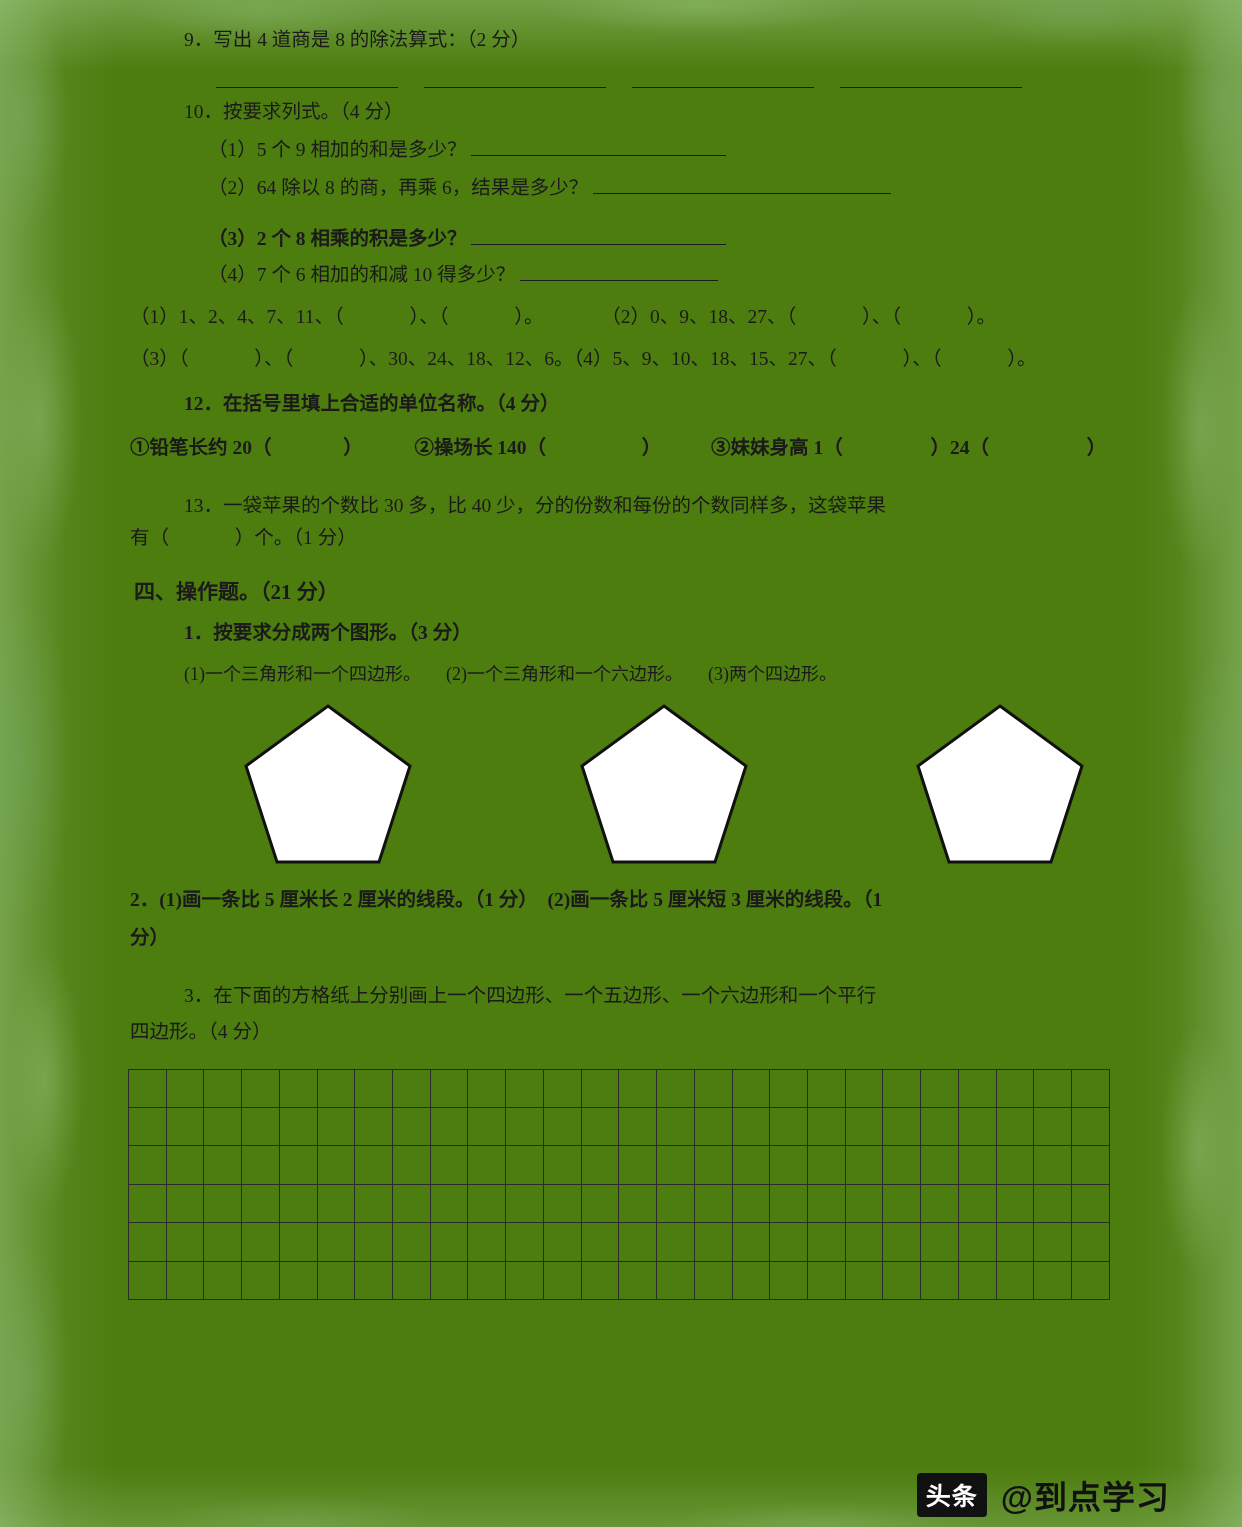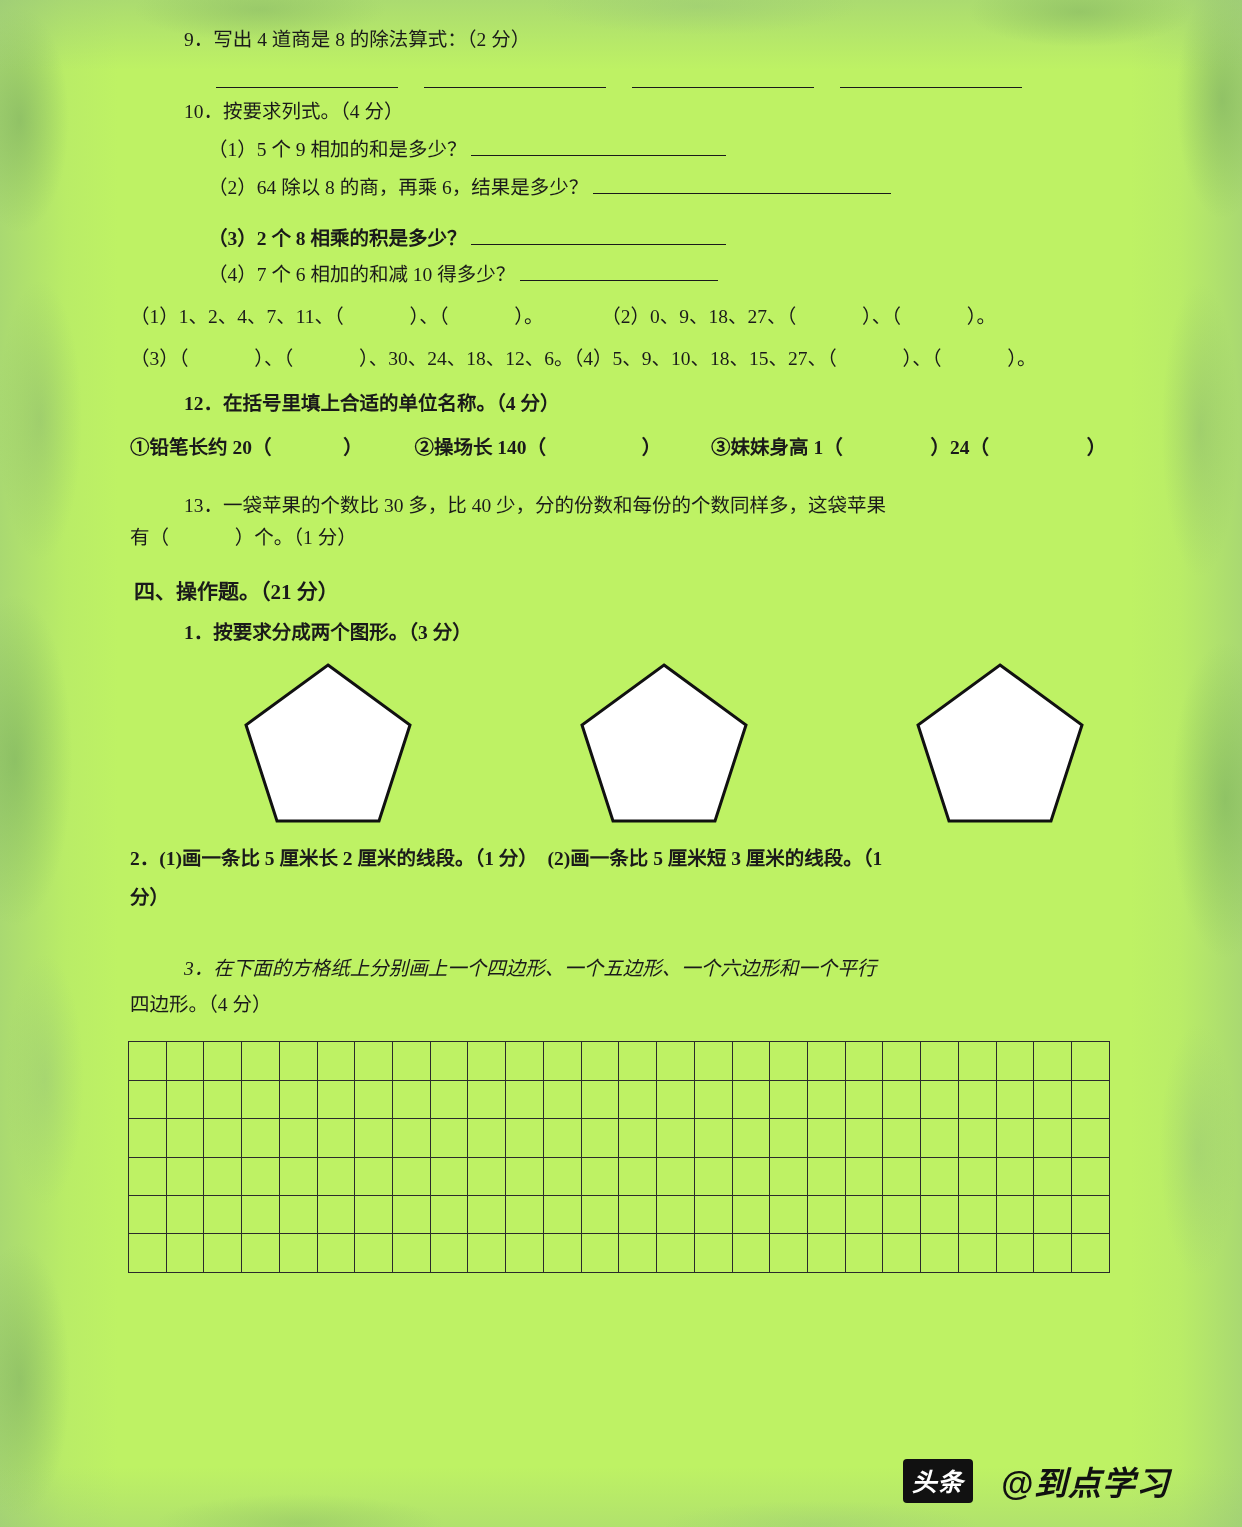--- a/index.html
+++ b/index.html
@@ -13,21 +13,21 @@
     position: relative;
     font-family: "Liberation Serif", "DejaVu Serif", serif;
     color: #1a1a1a;
     overflow: hidden;
   }
 
   
   .page {
     position: absolute;
     inset: 0;
-    background: #bef264;
+    background: #4d7c0f;
   }
   .edge {
     position: absolute;
     pointer-events: none;
   }
   .edge-left {
     left: 0; top: 0; bottom: 0; width: 118px;
     background:
       radial-gradient(ellipse 70px 160px at 20px 120px, rgba(120,170,95,.55), rgba(120,170,95,0) 70%),
       radial-gradient(ellipse 60px 200px at 40px 420px, rgba(140,185,110,.5), rgba(140,185,110,0) 70%),
@@ -130,25 +130,24 @@
     width: 37.4px;
     height: 37.4px;
     border: 1px solid #2b2b2b;
     padding: 0;
   }
 
   
   .watermark {
     position: absolute;
     right: 72px;
-    bottom: 22px;
+    bottom: 8px;
     display: flex;
     align-items: center;
-    gap: 28px;
-    font-style: italic;
+    gap: 14px;
   }
   .wm-badge {
     background: #111111;
     color: #ffffff;
     font-family: "Liberation Sans", sans-serif;
     font-weight: bold;
     font-size: 25px;
     padding: 3px 9px 5px 9px;
     border-radius: 4px;
     letter-spacing: 1px;
@@ -247,37 +246,44 @@
     <div class="line indent-0" style="">
       <span>有（</span>
       <span class="paren-blank"></span>
       <span>）个。（1 分）</span>
     </div>
 
     <div class="section-heading">四、操作题。（21 分）</div>
 
     <div class="line indent-1 bold" style="margin-top:12px;">1．按要求分成两个图形。（3 分）</div>
 
+    <div class="line indent-1" style="margin-top:14px; font-size:18px;">
+      <span>(1)一个三角形和一个四边形。</span>
+      <span style="display:inline-block;width:16px;"></span>
+      <span>(2)一个三角形和一个六边形。</span>
+      <span style="display:inline-block;width:16px;"></span>
+      <span>(3)两个四边形。</span>
+    </div>
 
     <div class="shapes">
       <svg class="shape-svg" width="176" height="168" viewBox="0 0 176 168">
         <polygon points="88,6 170,66 139,162 37,162 6,66" fill="#ffffff" stroke="#111111" stroke-width="3"></polygon>
       </svg>
       <svg class="shape-svg" width="176" height="168" viewBox="0 0 176 168">
         <polygon points="88,6 170,66 139,162 37,162 6,66" fill="#ffffff" stroke="#111111" stroke-width="3"></polygon>
       </svg>
       <svg class="shape-svg" width="176" height="168" viewBox="0 0 176 168">
         <polygon points="88,6 170,66 139,162 37,162 6,66" fill="#ffffff" stroke="#111111" stroke-width="3"></polygon>
       </svg>
     </div>
 
     <div class="line indent-0 bold" style="margin-top:18px;">2．(1)画一条比 5 厘米长 2 厘米的线段。（1 分）　(2)画一条比 5 厘米短 3 厘米的线段。（1</div>
     <div class="line indent-0 bold" style="margin-top:10px;">分）</div>
 
-    <div class="line indent-1" style="margin-top:43px;font-style:italic;">3．在下面的方格纸上分别画上一个四边形、一个五边形、一个六边形和一个平行</div>
+    <div class="line indent-1" style="margin-top:30px;">3．在下面的方格纸上分别画上一个四边形、一个五边形、一个六边形和一个平行</div>
     <div class="line indent-0" style="margin-top:8px;">四边形。（4 分）</div>
 
     <div class="grid-wrap">
       <table class="grid">
         <tbody id="grid-body">
             <tr>
               <td></td>
               <td></td>
               <td></td>
               <td></td>

